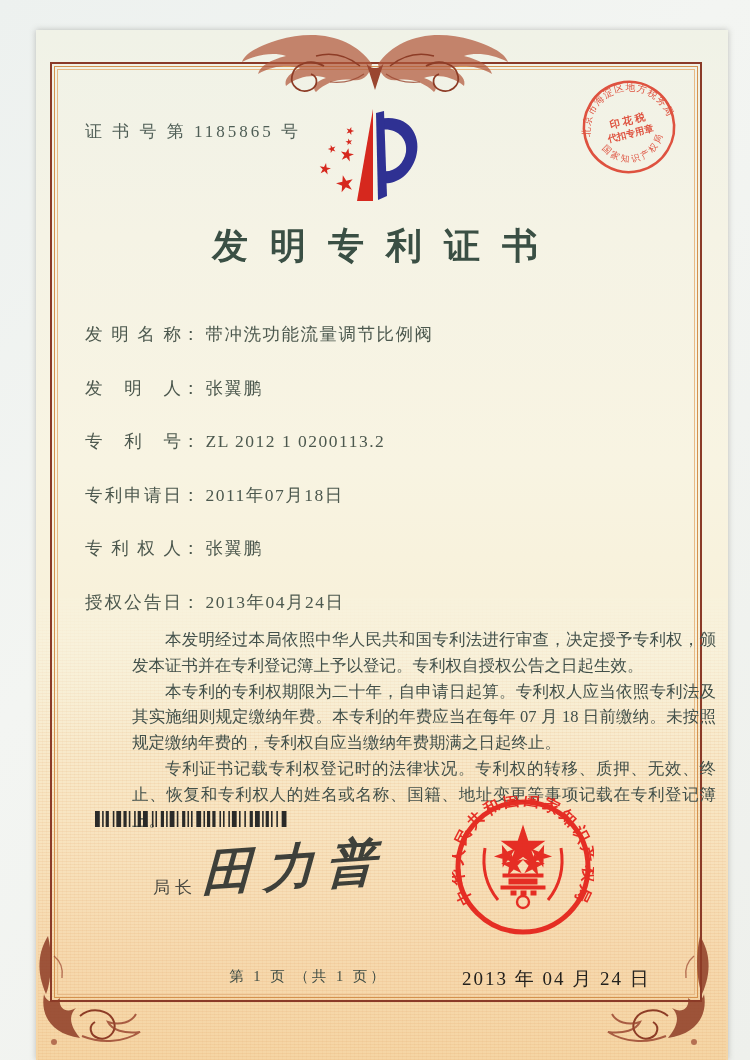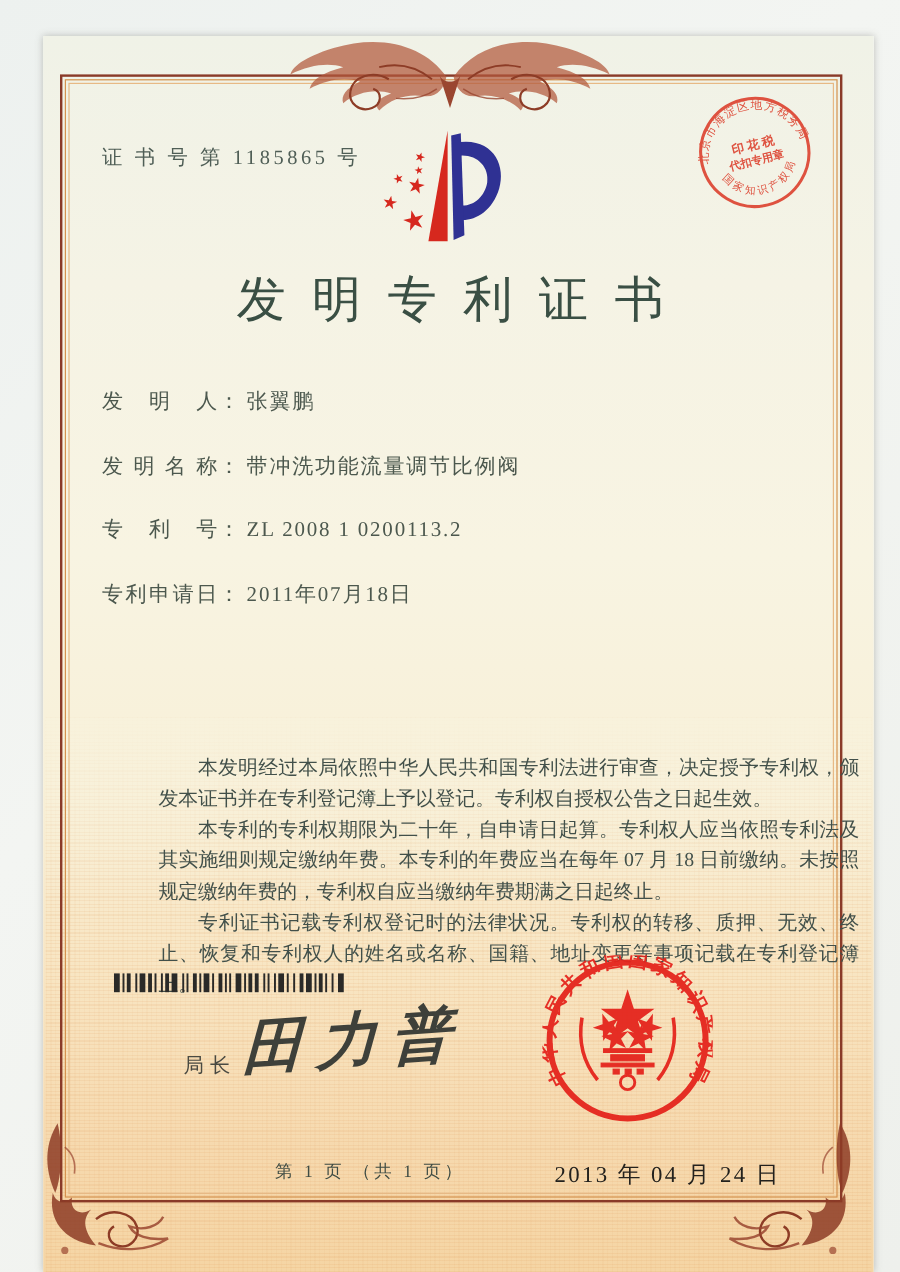--- a/index.html
+++ b/index.html
@@ -15,21 +15,21 @@
   .texfade{position:absolute;left:38px;top:598px;width:688px;height:150px;z-index:1;
        background:linear-gradient(180deg,rgba(248,242,220,.95) 0,rgba(248,242,220,0) 100%);}
   .frame{position:absolute;left:50px;top:62px;width:648px;height:936px;border:2px solid #8a3a28;z-index:2;}
   .frame .inner{position:absolute;left:2px;top:2px;right:2px;bottom:2px;border:1px solid #d4924e;}
   .frame .inner2{position:absolute;left:5px;top:5px;right:5px;bottom:5px;border:1px solid #e7b985;}
   .orn{position:absolute;z-index:3;}
   .cert-no{position:absolute;left:85px;top:120px;z-index:4;font-size:17px;letter-spacing:3px;color:#4f5e56;}
   .logo{position:absolute;left:315px;top:101px;z-index:4;}
   .stamp{position:absolute;left:580px;top:78px;width:98px;height:98px;z-index:5;transform:rotate(-14deg);opacity:.92;}
   .title{position:absolute;left:0;top:222px;width:750px;z-index:4;text-align:center;
-         font-size:41px;font-weight:normal;letter-spacing:22px;text-indent:22px;color:#3a4f44;}
+         font-size:36px;font-weight:bold;letter-spacing:22px;text-indent:22px;color:#3a4f44;}
   .fields{position:absolute;left:85px;top:322px;width:580px;z-index:4;}
   .frow{height:53.5px;font-size:17.5px;color:#4c584e;}
   .flabel{display:inline-block;width:96px;text-align:justify;text-align-last:justify;vertical-align:top;}
   .fcolon{display:inline-block;margin:0 6px 0 1px;}
   .fvalue{letter-spacing:1.5px;}
   .body-text{position:absolute;left:84px;top:627px;width:584px;z-index:4;font-size:16.5px;
              line-height:25.8px;color:#42504a;text-align:justify;margin-left:48px;}
   .body-text p{margin:0;text-indent:2em;}
   .barcode{position:absolute;left:95px;top:811px;z-index:4;}
   .signer-title{position:absolute;left:153px;top:876px;z-index:6;font-size:17px;letter-spacing:5px;color:#4a4a42;}
@@ -110,30 +110,36 @@
     <text x="50" y="60" font-size="9.5" font-weight="bold" fill="#dd4532" text-anchor="middle">代扣专用章</text>
     <text font-size="9" fill="#dd4532" letter-spacing="2.5">
       <textPath href="#stampBottom" startOffset="50%" text-anchor="middle">国家知识产权局</textPath>
     </text>
   </svg>
 
   <div class="title">发明专利证书</div>
 
   <div class="fields">
     <div class="frow">
+      <span class="flabel">发明名称</span><span class="fcolon">：</span><span class="fvalue">带冲洗功能流量调节比例阀</span>
+    </div>
+    <div class="frow">
       <span class="flabel">发明人</span><span class="fcolon">：</span><span class="fvalue">张翼鹏</span>
     </div>
     <div class="frow">
-      <span class="flabel">发明名称</span><span class="fcolon">：</span><span class="fvalue">带冲洗功能流量调节比例阀</span>
-    </div>
-    <div class="frow">
-      <span class="flabel">专利号</span><span class="fcolon">：</span><span class="fvalue">ZL 2008 1 0200113.2</span>
+      <span class="flabel">专利号</span><span class="fcolon">：</span><span class="fvalue">ZL 2012 1 0200113.2</span>
     </div>
     <div class="frow">
       <span class="flabel">专利申请日</span><span class="fcolon">：</span><span class="fvalue">2011年07月18日</span>
+    </div>
+    <div class="frow">
+      <span class="flabel">专利权人</span><span class="fcolon">：</span><span class="fvalue">张翼鹏</span>
+    </div>
+    <div class="frow">
+      <span class="flabel">授权公告日</span><span class="fcolon">：</span><span class="fvalue">2013年04月24日</span>
     </div>
   </div>
 
   <div class="body-text">
     <p>本发明经过本局依照中华人民共和国专利法进行审查，决定授予专利权，颁发本证书并在专利登记簿上予以登记。专利权自授权公告之日起生效。</p>
     <p>本专利的专利权期限为二十年，自申请日起算。专利权人应当依照专利法及其实施细则规定缴纳年费。本专利的年费应当在每年 07 月 18 日前缴纳。未按照规定缴纳年费的，专利权自应当缴纳年费期满之日起终止。</p>
     <p>专利证书记载专利权登记时的法律状况。专利权的转移、质押、无效、终止、恢复和专利权人的姓名或名称、国籍、地址变更等事项记载在专利登记簿上。</p>
   </div>
 
   <svg class="barcode" width="192" height="16" viewBox="0 0 192 16">

